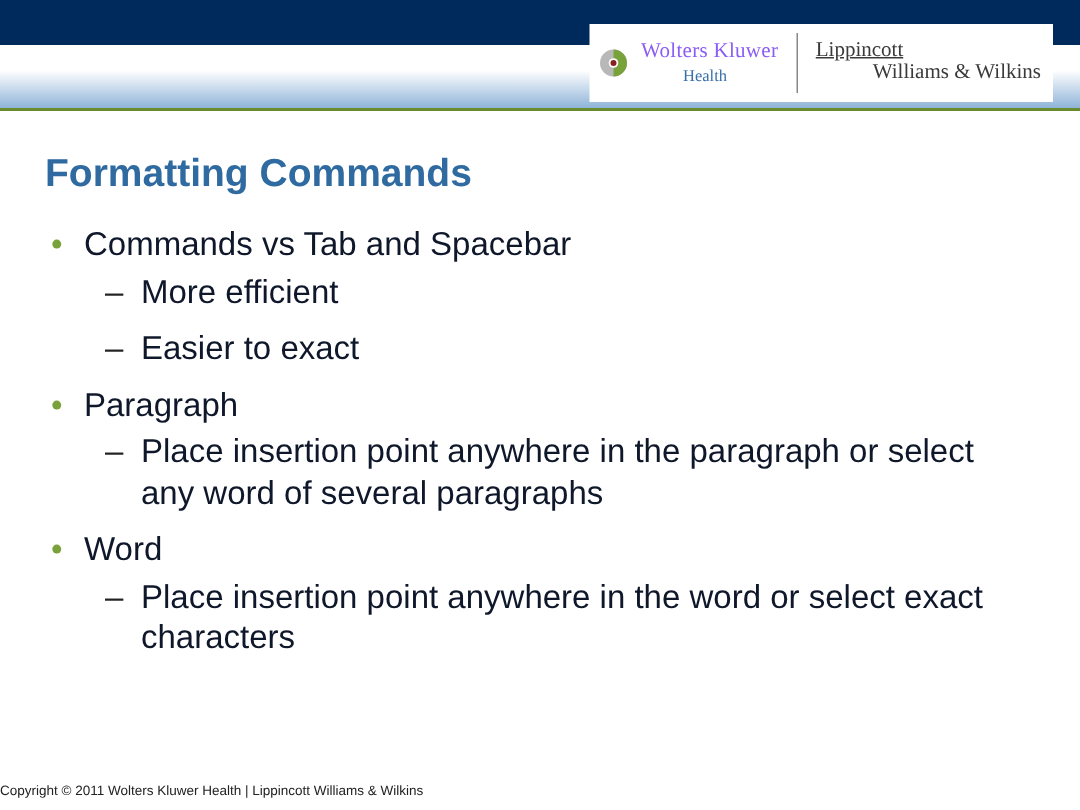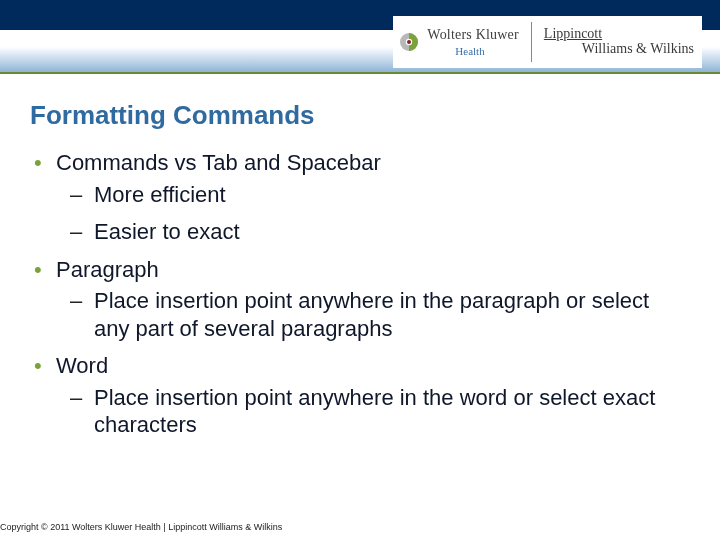--- a/index.html
+++ b/index.html
@@ -49,21 +49,21 @@
   .wk-icon svg { display: block; }
   .wk-text {
     display: flex;
     flex-direction: column;
     margin-left: 6px;
     line-height: 1;
   }
   .wk-name {
     font-family: Georgia, 'Times New Roman', serif;
     font-size: 14px;
-    color: #404040;
+    color: #8b5cf6;
     letter-spacing: 0.2px;
   }
   .wk-sub {
     font-family: Georgia, 'Times New Roman', serif;
     font-size: 11px;
     color: #3a6fa8;
     margin-top: 4px;
     padding-left: 28px;
   }
   .lww-text {
@@ -169,21 +169,21 @@
     <li>
       <span>Commands vs Tab and Spacebar</span>
       <ul class="level2">
         <li><span>More efficient</span></li>
         <li><span>Easier to exact</span></li>
       </ul>
     </li>
     <li>
       <span>Paragraph</span>
       <ul class="level2">
-        <li><span>Place insertion point anywhere in the paragraph or select any part of several paragraphs</span></li>
+        <li><span>Place insertion point anywhere in the paragraph or select any word of several paragraphs</span></li>
       </ul>
     </li>
     <li>
       <span>Word</span>
       <ul class="level2">
         <li><span>Place insertion point anywhere in the word or select exact characters</span></li>
       </ul>
     </li>
   </ul>
 </div>

